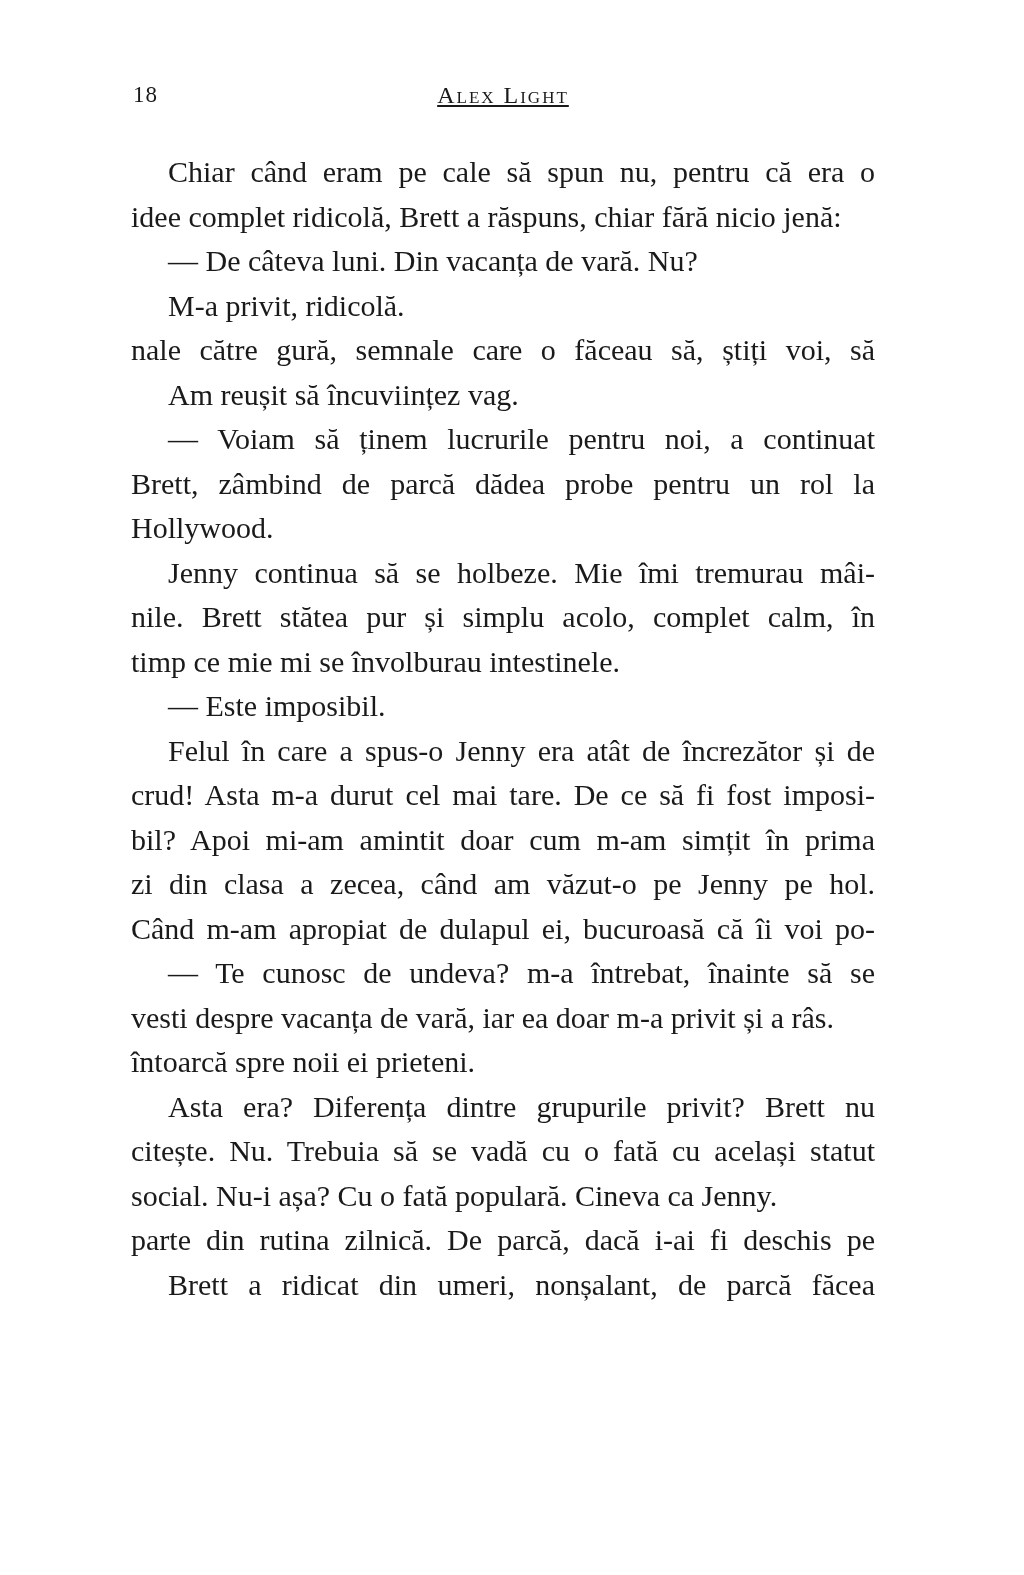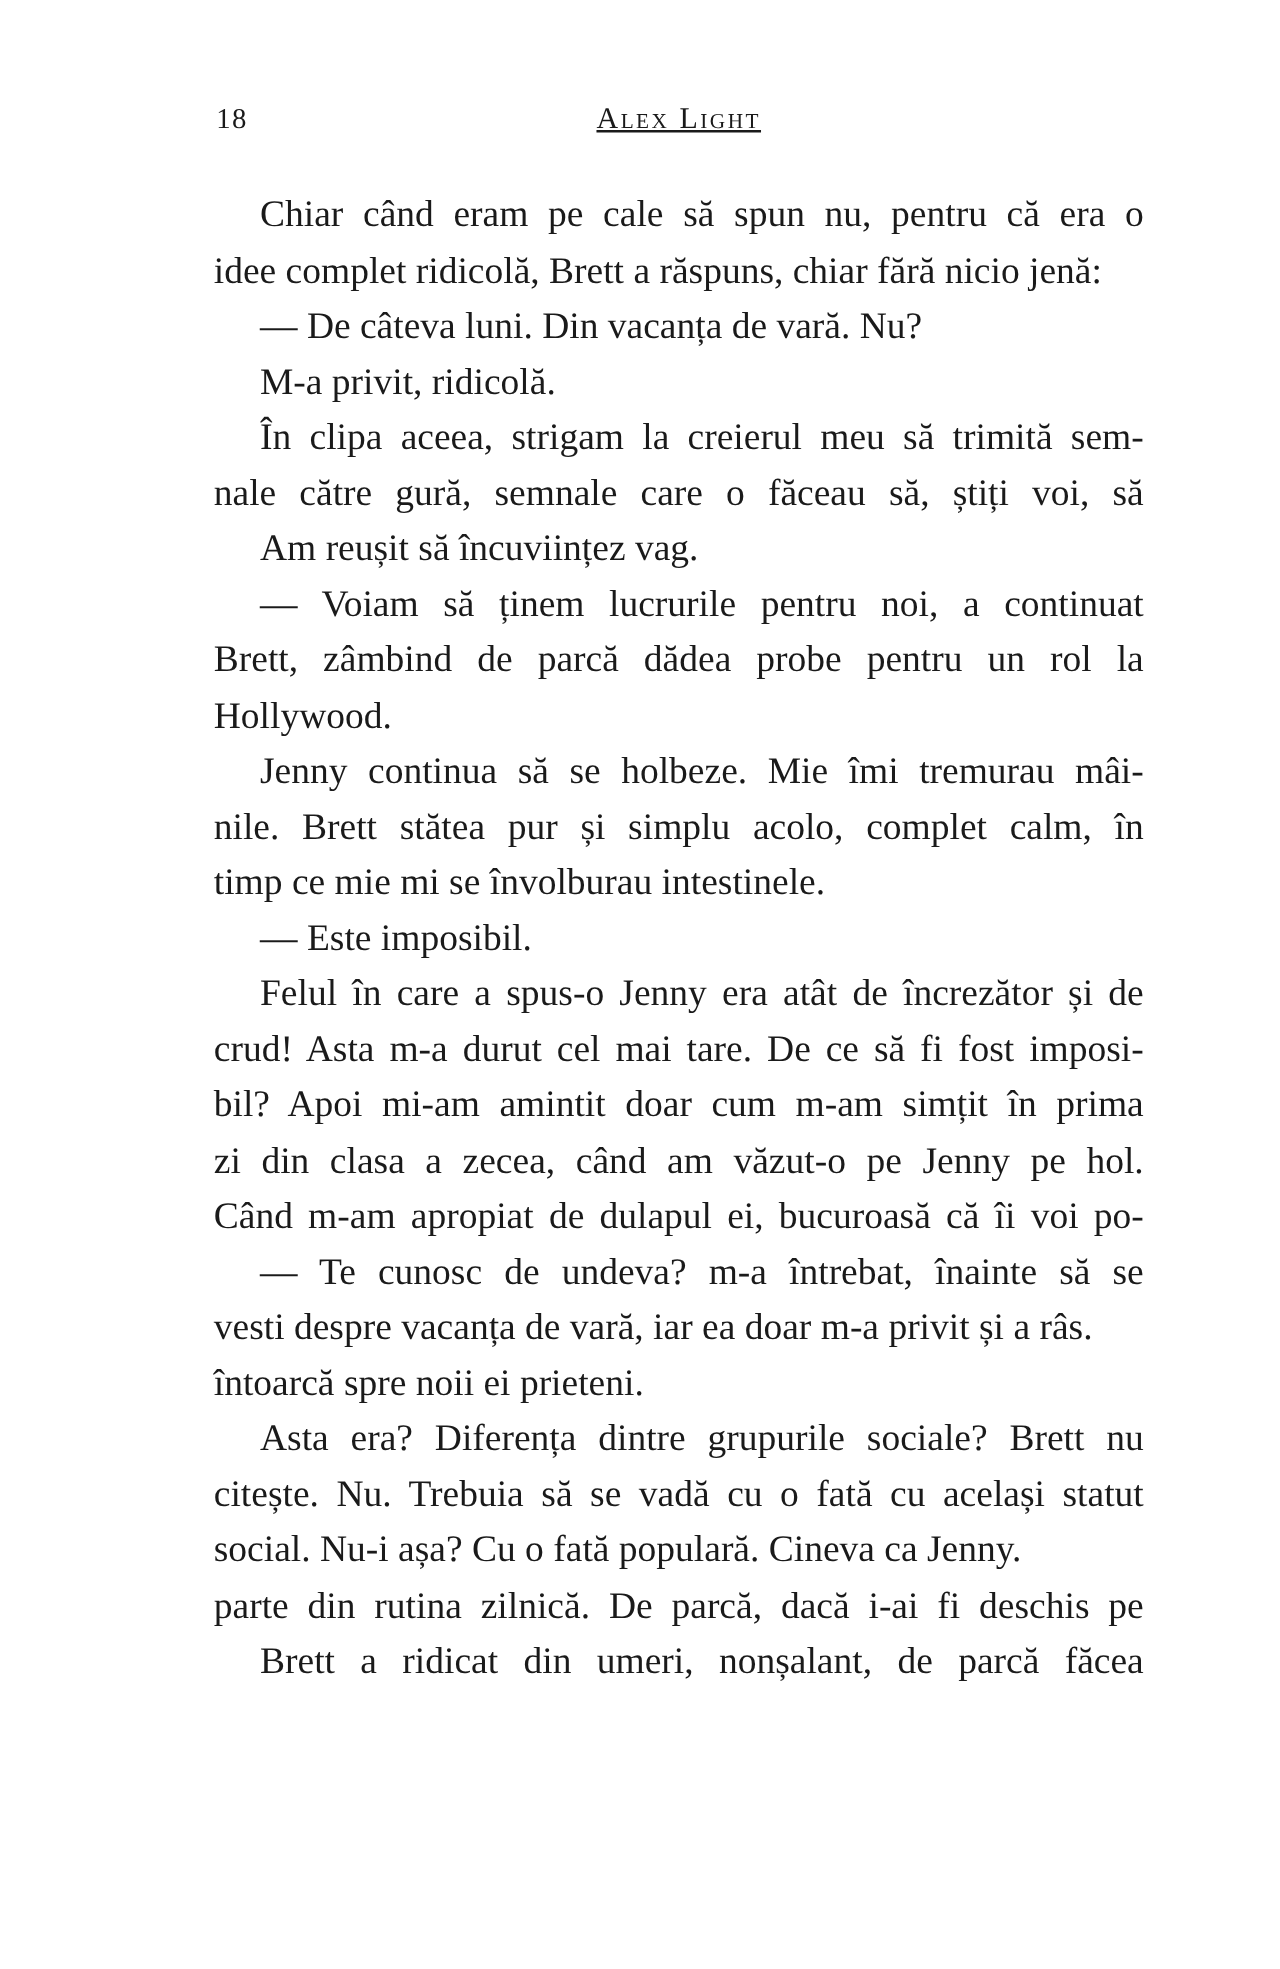--- a/index.html
+++ b/index.html
@@ -5,21 +5,21 @@
   html, body { margin: 0; padding: 0; }
   body {
     width: 1024px;
     height: 1575px;
     background: #ffffff;
     position: relative;
     overflow: hidden;
     font-family: "Liberation Serif", "DejaVu Serif", serif;
     color: #1a1a1a;
   }
-  .page { position: absolute; inset: 0; margin-left: 40px; }
+  .page { position: absolute; inset: 0; }
   .page-header {
     position: absolute;
     left: 131px;
     top: 82px;
     width: 744px;
     height: 32px;
   }
   .page-number {
     position: absolute;
     left: 2px;
@@ -61,37 +61,36 @@
 <div class="page">
   <div class="page-header">
     <span class="page-number">18</span>
     <span class="running-title">Alex Light</span>
   </div>
   <div class="text-block">
       <div class="line ind">Chiar când eram pe cale să spun nu, pentru că era o</div>
       <div class="line pend">idee complet ridicolă, Brett a răspuns, chiar fără nicio jenă:</div>
       <div class="line ind pend">— De câteva luni. Din vacanța de vară. Nu?</div>
       <div class="line ind pend">M-a privit, ridicolă.</div>
-      <div class="line ind">În clipa aceea, strigam la creierul meu să trimită sem-</div>
       <div class="line">nale către gură, semnale care o făceau să, știți voi, să</div>
       <div class="line ind pend">Am reușit să încuviințez vag.</div>
       <div class="line ind">— Voiam să ținem lucrurile pentru noi, a continuat</div>
       <div class="line">Brett, zâmbind de parcă dădea probe pentru un rol la</div>
       <div class="line pend">Hollywood.</div>
       <div class="line ind">Jenny continua să se holbeze. Mie îmi tremurau mâi-</div>
       <div class="line">nile. Brett stătea pur și simplu acolo, complet calm, în</div>
       <div class="line pend">timp ce mie mi se învolburau intestinele.</div>
       <div class="line ind pend">— Este imposibil.</div>
       <div class="line ind">Felul în care a spus-o Jenny era atât de încrezător și de</div>
       <div class="line">crud! Asta m-a durut cel mai tare. De ce să fi fost imposi-</div>
       <div class="line">bil? Apoi mi-am amintit doar cum m-am simțit în prima</div>
       <div class="line">zi din clasa a zecea, când am văzut-o pe Jenny pe hol.</div>
       <div class="line">Când m-am apropiat de dulapul ei, bucuroasă că îi voi po-</div>
       <div class="line ind">— Te cunosc de undeva? m-a întrebat, înainte să se</div>
       <div class="line pend">vesti despre vacanța de vară, iar ea doar m-a privit și a râs.</div>
       <div class="line pend">întoarcă spre noii ei prieteni.</div>
-      <div class="line ind">Asta era? Diferența dintre grupurile sociale? Brett nu</div>
+      <div class="line ind">Asta era? Diferența dintre grupurile privit? Brett nu</div>
       <div class="line">citește. Nu. Trebuia să se vadă cu o fată cu același statut</div>
       <div class="line pend">social. Nu-i așa? Cu o fată populară. Cineva ca Jenny.</div>
       <div class="line">parte din rutina zilnică. De parcă, dacă i-ai fi deschis pe</div>
       <div class="line ind">Brett a ridicat din umeri, nonșalant, de parcă făcea</div>
     </div>
 </div>
 
 </body></html>

